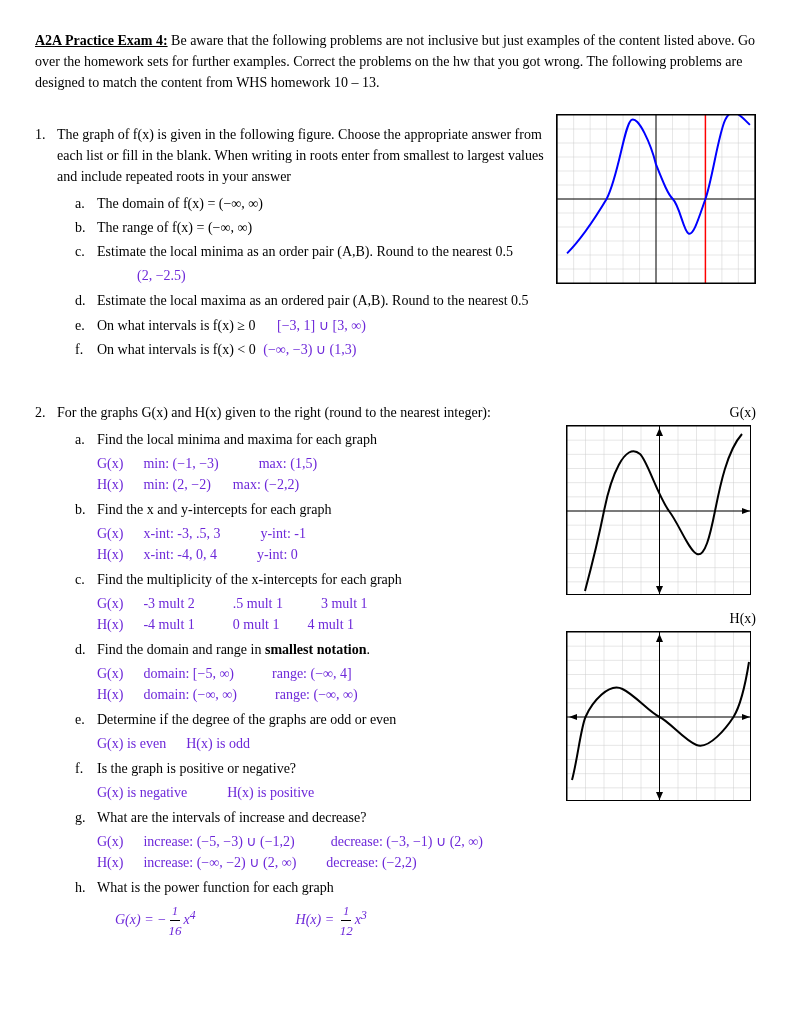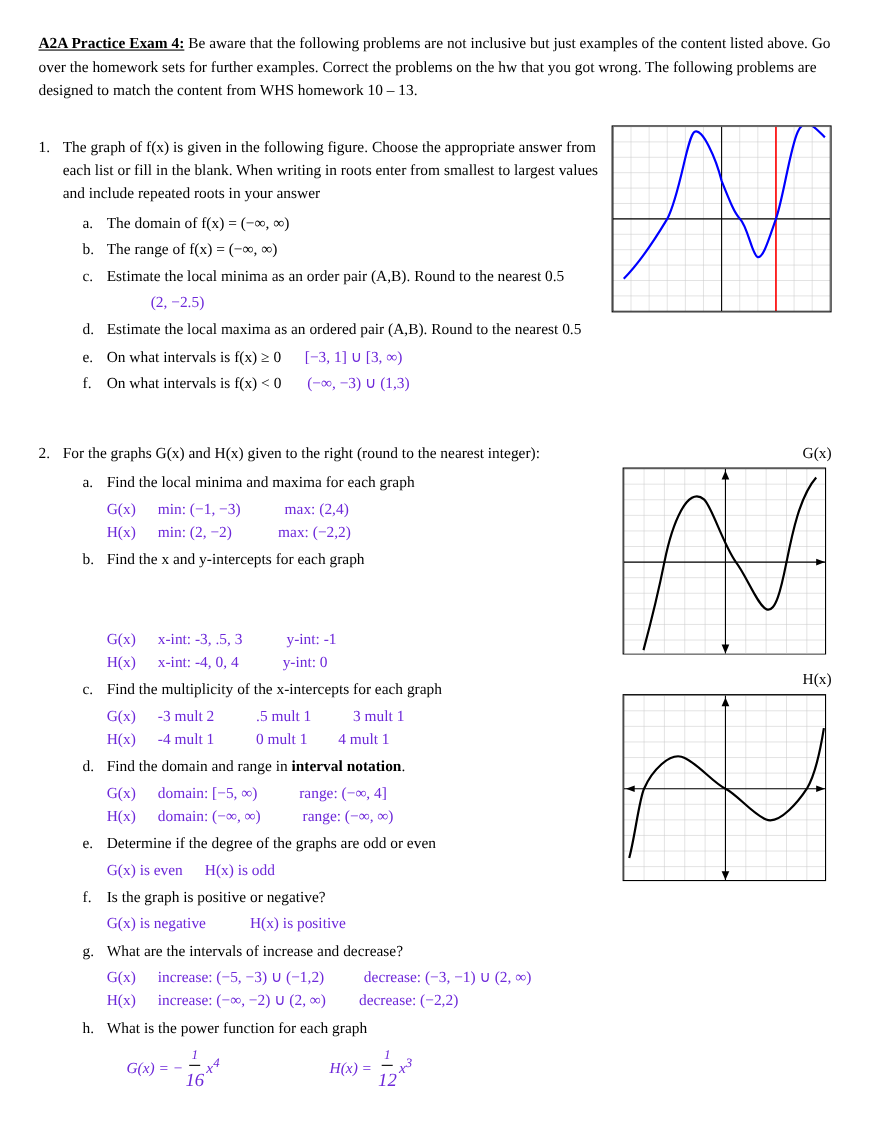--- a/index.html
+++ b/index.html
@@ -128,21 +128,21 @@
       vertical-align: middle;
       font-size: 13px;
     }
     .fraction .num {
       border-bottom: 1px solid #000;
       padding: 0 2px;
       font-size: 12px;
     }
     .fraction .den {
       padding: 0 2px;
-      font-size: 17px;
+      font-size: 13px;
     }
   </style>
 </head>
 <body>
 
 <div>
 
   
   <div class="title-line">
     <strong>A2A Practice Exam 4:</strong><span> Be aware that the following problems are not inclusive but just examples of the content listed above.  Go over the homework sets for further examples.  Correct the problems on the hw that you got wrong.  The following problems are designed to match the content from WHS homework 10 – 13.</span>
@@ -186,21 +186,21 @@
           <div class="sub-item" style="margin-top:4px;">
             <span class="sub-label">e.</span>
             <span class="sub-content">On what intervals is f(x) ≥ 0
               <span class="answer-red" style="margin-left:18px;">[−3, 1] ∪ [3, ∞)</span>
             </span>
           </div>
 
           <div class="sub-item" style="margin-top:2px;">
             <span class="sub-label">f.</span>
             <span class="sub-content">On what intervals is f(x) &lt; 0
-              <span class="answer-red" style="margin-left:20px;">(−∞, −3) ∪ (1,3)</span>
+              <span class="answer-red" style="margin-left:4px;">(−∞, −3) ∪ (1,3)</span>
             </span>
           </div>
         </div>
       </div>
 
       <div class="q1-graph">
         <div class="graph-container">
           <svg class="grid-svg" viewBox="0 0 200 170" xmlns="http://www.w3.org/2000/svg">
 
             <defs>
@@ -261,38 +261,38 @@
         <div class="sub-list">
 
           <div class="sub-item">
             <span class="sub-label">a.</span>
             <span class="sub-content">Find the local minima and maxima for each graph</span>
           </div>
           <div style="padding-left:22px;">
             <div class="row-answers">
               <span class="answer-red">G(x)</span>
               <span class="answer-red">min: (−1, −3)</span>
-              <span class="answer-red" style="margin-left:20px;">max: (2,4)</span>
+              <span class="answer-red" style="margin-left:20px;">max: (1,5)</span>
             </div>
             <div class="row-answers">
               <span class="answer-red">H(x)</span>
               <span class="answer-red">min: (2, −2)</span>
-              <span class="answer-red" style="margin-left:22px;">max: (−2,2)</span>
+              <span class="answer-red" style="margin-left:2px;">max: (−2,2)</span>
             </div>
           </div>
 
           <div class="sub-item" style="margin-top:4px;">
             <span class="sub-label">b.</span>
             <span class="sub-content">Find the x and y-intercepts for each graph</span>
           </div>
           <div style="padding-left:22px;">
             <div class="row-answers">
               <span class="answer-red">G(x)</span>
               <span class="answer-red">x-int: -3, .5, 3</span>
-              <span class="answer-red" style="margin-left:20px;margin-top:48px;">y-int: -1</span>
+              <span class="answer-red" style="margin-left:20px;">y-int: -1</span>
             </div>
             <div class="row-answers">
               <span class="answer-red">H(x)</span>
               <span class="answer-red">x-int: -4, 0, 4</span>
               <span class="answer-red" style="margin-left:20px;">y-int:  0</span>
             </div>
           </div>
 
           <div class="sub-item" style="margin-top:4px;">
             <span class="sub-label">c.</span>
@@ -308,21 +308,21 @@
             <div class="row-answers">
               <span class="answer-red">H(x)</span>
               <span class="answer-red">-4 mult 1</span>
               <span class="answer-red" style="margin-left:18px;">0 mult 1</span>
               <span class="answer-red" style="margin-left:8px;">4 mult 1</span>
             </div>
           </div>
 
           <div class="sub-item" style="margin-top:4px;">
             <span class="sub-label">d.</span>
-            <span class="sub-content">Find the domain and range in <strong>interval notation</strong>.</span>
+            <span class="sub-content">Find the domain and range in <strong>smallest notation</strong>.</span>
           </div>
           <div style="padding-left:22px;">
             <div class="row-answers">
               <span class="answer-red">G(x)</span>
               <span class="answer-red">domain: [−5, ∞)</span>
               <span class="answer-red" style="margin-left:18px;">range: (−∞, 4]</span>
             </div>
             <div class="row-answers">
               <span class="answer-red">H(x)</span>
               <span class="answer-red">domain: (−∞, ∞)</span>

